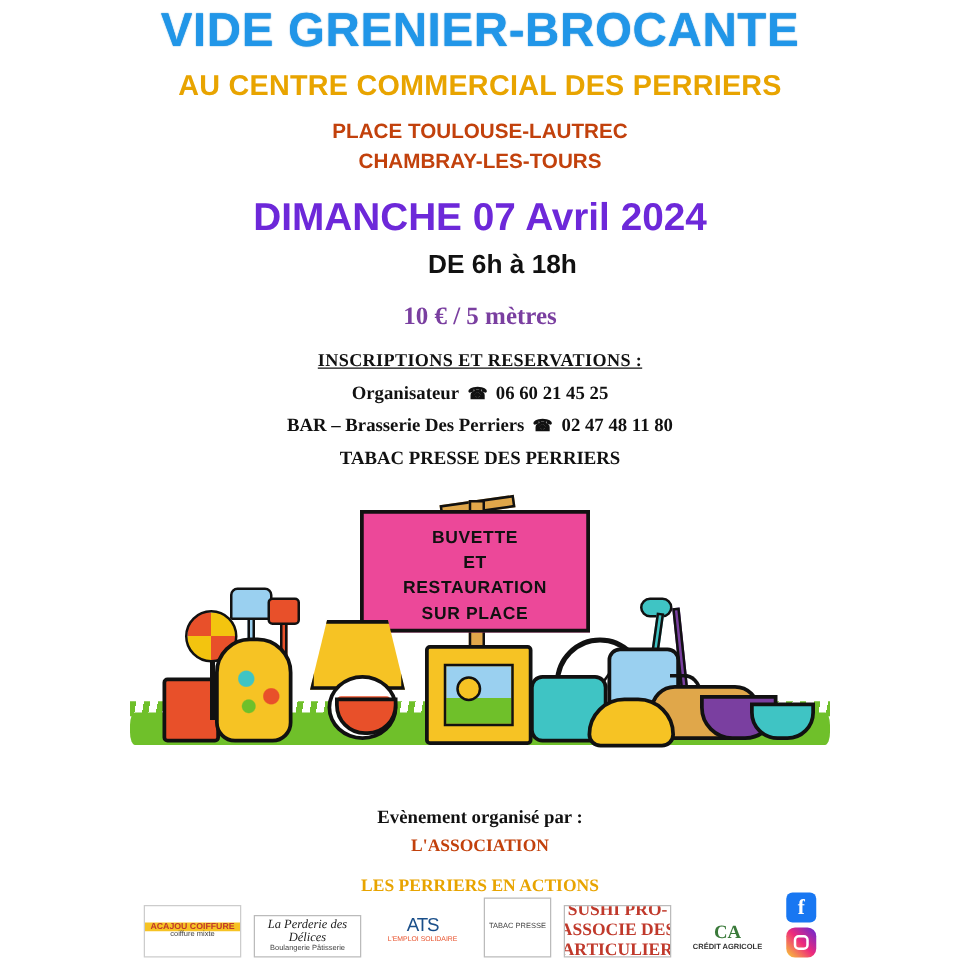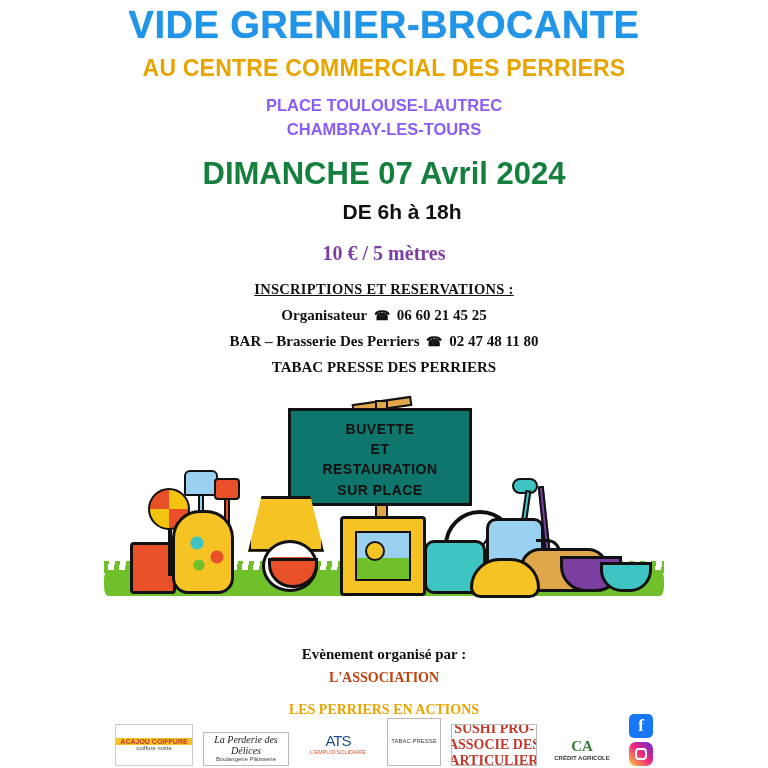--- a/index.html
+++ b/index.html
@@ -30,30 +30,30 @@
     font-weight:bold;
     font-size:23px;
     color:#e8a400;
     margin-top:8px;
     letter-spacing:0.2px;
   }
   .addr{
     text-align:center;
     font-weight:bold;
     font-size:16.5px;
-    color:#8b5cf6;
+    color:#c2410c;
     margin-top:12px;
     line-height:1.45;
     font-family:"Liberation Sans", sans-serif;
   }
   .date{
     text-align:center;
     font-weight:bold;
     font-size:31px;
-    color:#15803d;
+    color:#6d28d9;
     margin-top:14px;
     font-family:"Liberation Sans", sans-serif;
   }
   .hours{
     text-align:center;
     font-weight:bold;
     font-size:21px;
     color:#111;
     margin-top:8px;
     padding-left:36px;
@@ -121,21 +121,21 @@
   .sign-arm{
     position:absolute;
     left:352px;top:8px;width:60px;height:10px;
     background:#e0a74a;border:2px solid #111;box-sizing:border-box;
     transform:rotate(-8deg);
   }
   .sign-board{
     position:absolute;
     left:288px;top:16px;
     width:184px;height:98px;
-    background:#0f766e;
+    background:#ec4899;
     border:3px solid #111;
     box-sizing:border-box;
     text-align:center;
     padding-top:8px;
   }
   .sign-board div{
     font-weight:bold;
     font-size:14px;
     color:#111;
     line-height:1.45;

